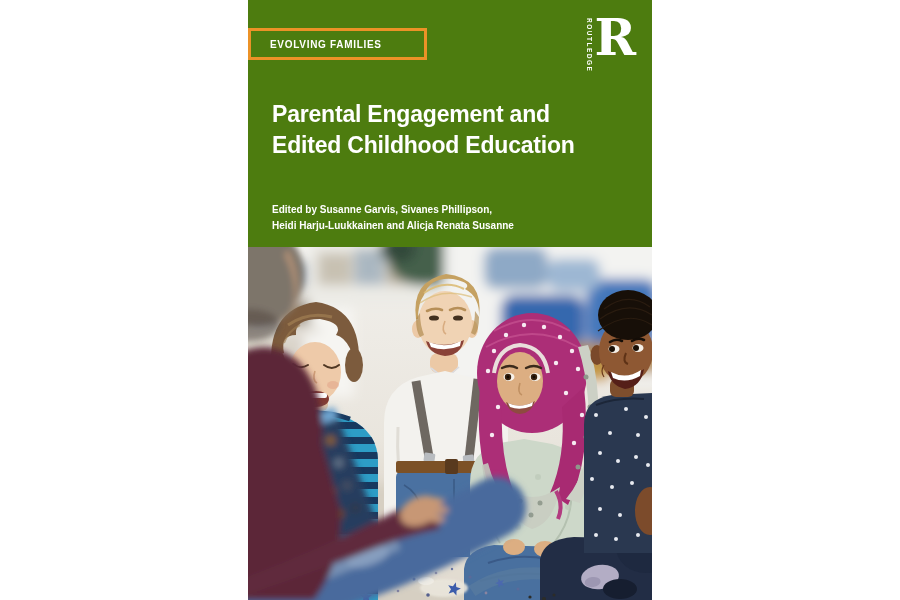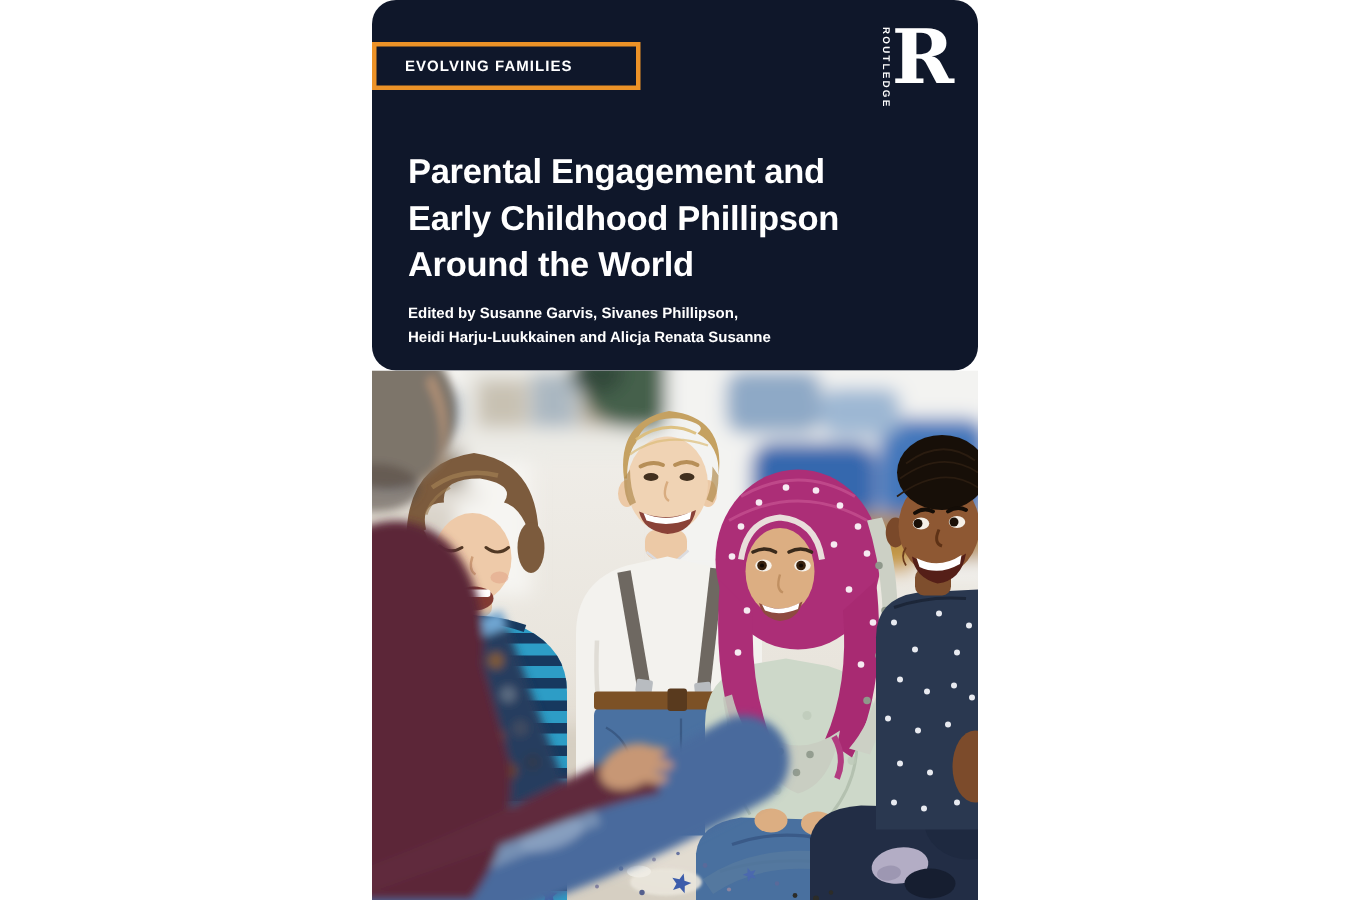--- a/index.html
+++ b/index.html
@@ -4,21 +4,21 @@
 <title>Parental Engagement and Early Childhood Education Around the World</title>
 <style>
   html,body{margin:0;padding:0;}
   body{
     width:900px;height:600px;overflow:hidden;background:#ffffff;
     font-family:"Liberation Sans", sans-serif;
   }
   .page{position:relative;width:900px;height:600px;background:#ffffff;}
   .cover{position:absolute;left:248px;top:0;width:404px;height:600px;}
   
-  .cover-header{position:absolute;left:0;top:0;width:404px;height:247px;background:#0f172a;border-radius:16px;}
+  .cover-header{position:absolute;left:0;top:0;width:404px;height:247px;background:#4d7c0f;}
   .series-box{
     position:absolute;left:0;top:28px;width:173px;height:26px;
     border:3px solid #ec9227;display:flex;align-items:center;
   }
   .series-label{
     color:#ffffff;font-weight:bold;font-size:10px;letter-spacing:.7px;
     padding-left:19px;white-space:nowrap;
   }
   .logo{position:absolute;top:14px;right:16px;display:flex;align-items:flex-start;}
   .logo-vert{
@@ -52,22 +52,21 @@
     <div class="cover-header">
       <div class="series-box">
         <span class="series-label">EVOLVING FAMILIES</span>
       </div>
       <div class="logo">
         <span class="logo-vert">ROUTLEDGE</span>
         <span class="logo-r">R</span>
       </div>
       <h1 class="book-title">
         <span>Parental Engagement and</span>
-        <span>Early Childhood Phillipson</span>
-        <span>Around the World</span>
+        <span>Edited Childhood Education</span>
       </h1>
       <p class="editors">
         <span>Edited by Susanne Garvis, Sivanes Phillipson,</span>
         <span>Heidi Harju-Luukkainen and Alicja Renata Susanne</span>
       </p>
     </div>
 
     <div class="cover-photo" role="img" aria-label="Photograph of young children sitting cross-legged in a circle on a preschool floor, smiling while an adult in a maroon sweater shows them a picture book; a boy in a blue striped shirt, a blond boy in a white tee with suspenders, a girl in a pink polka-dot headscarf and a boy in a navy polka-dot top; blurred bookshelves and blue chairs behind">
       <svg viewBox="0 0 404 353" width="404" height="353">
         <defs>

